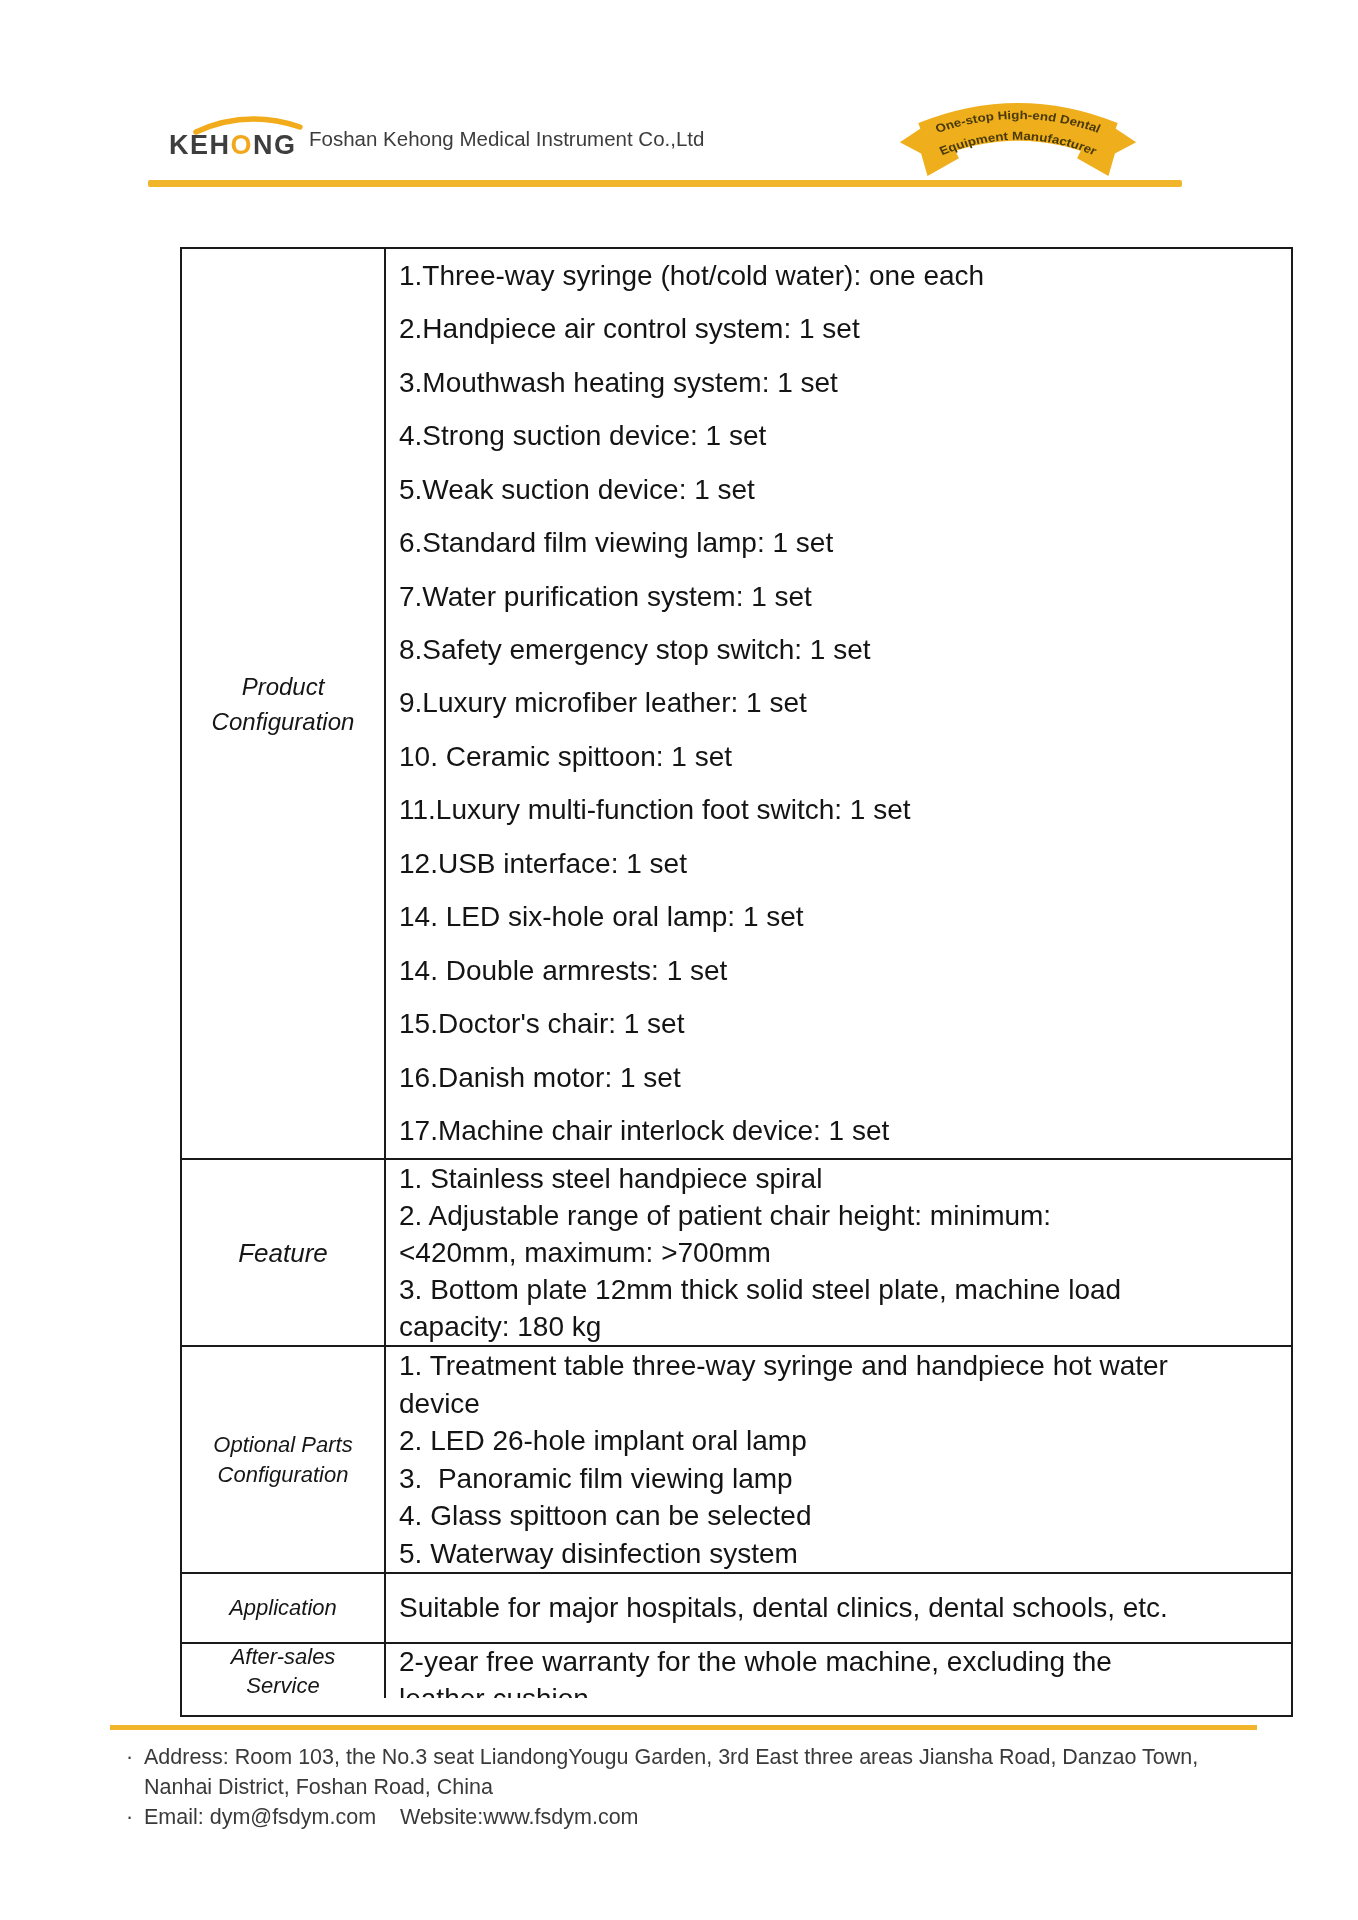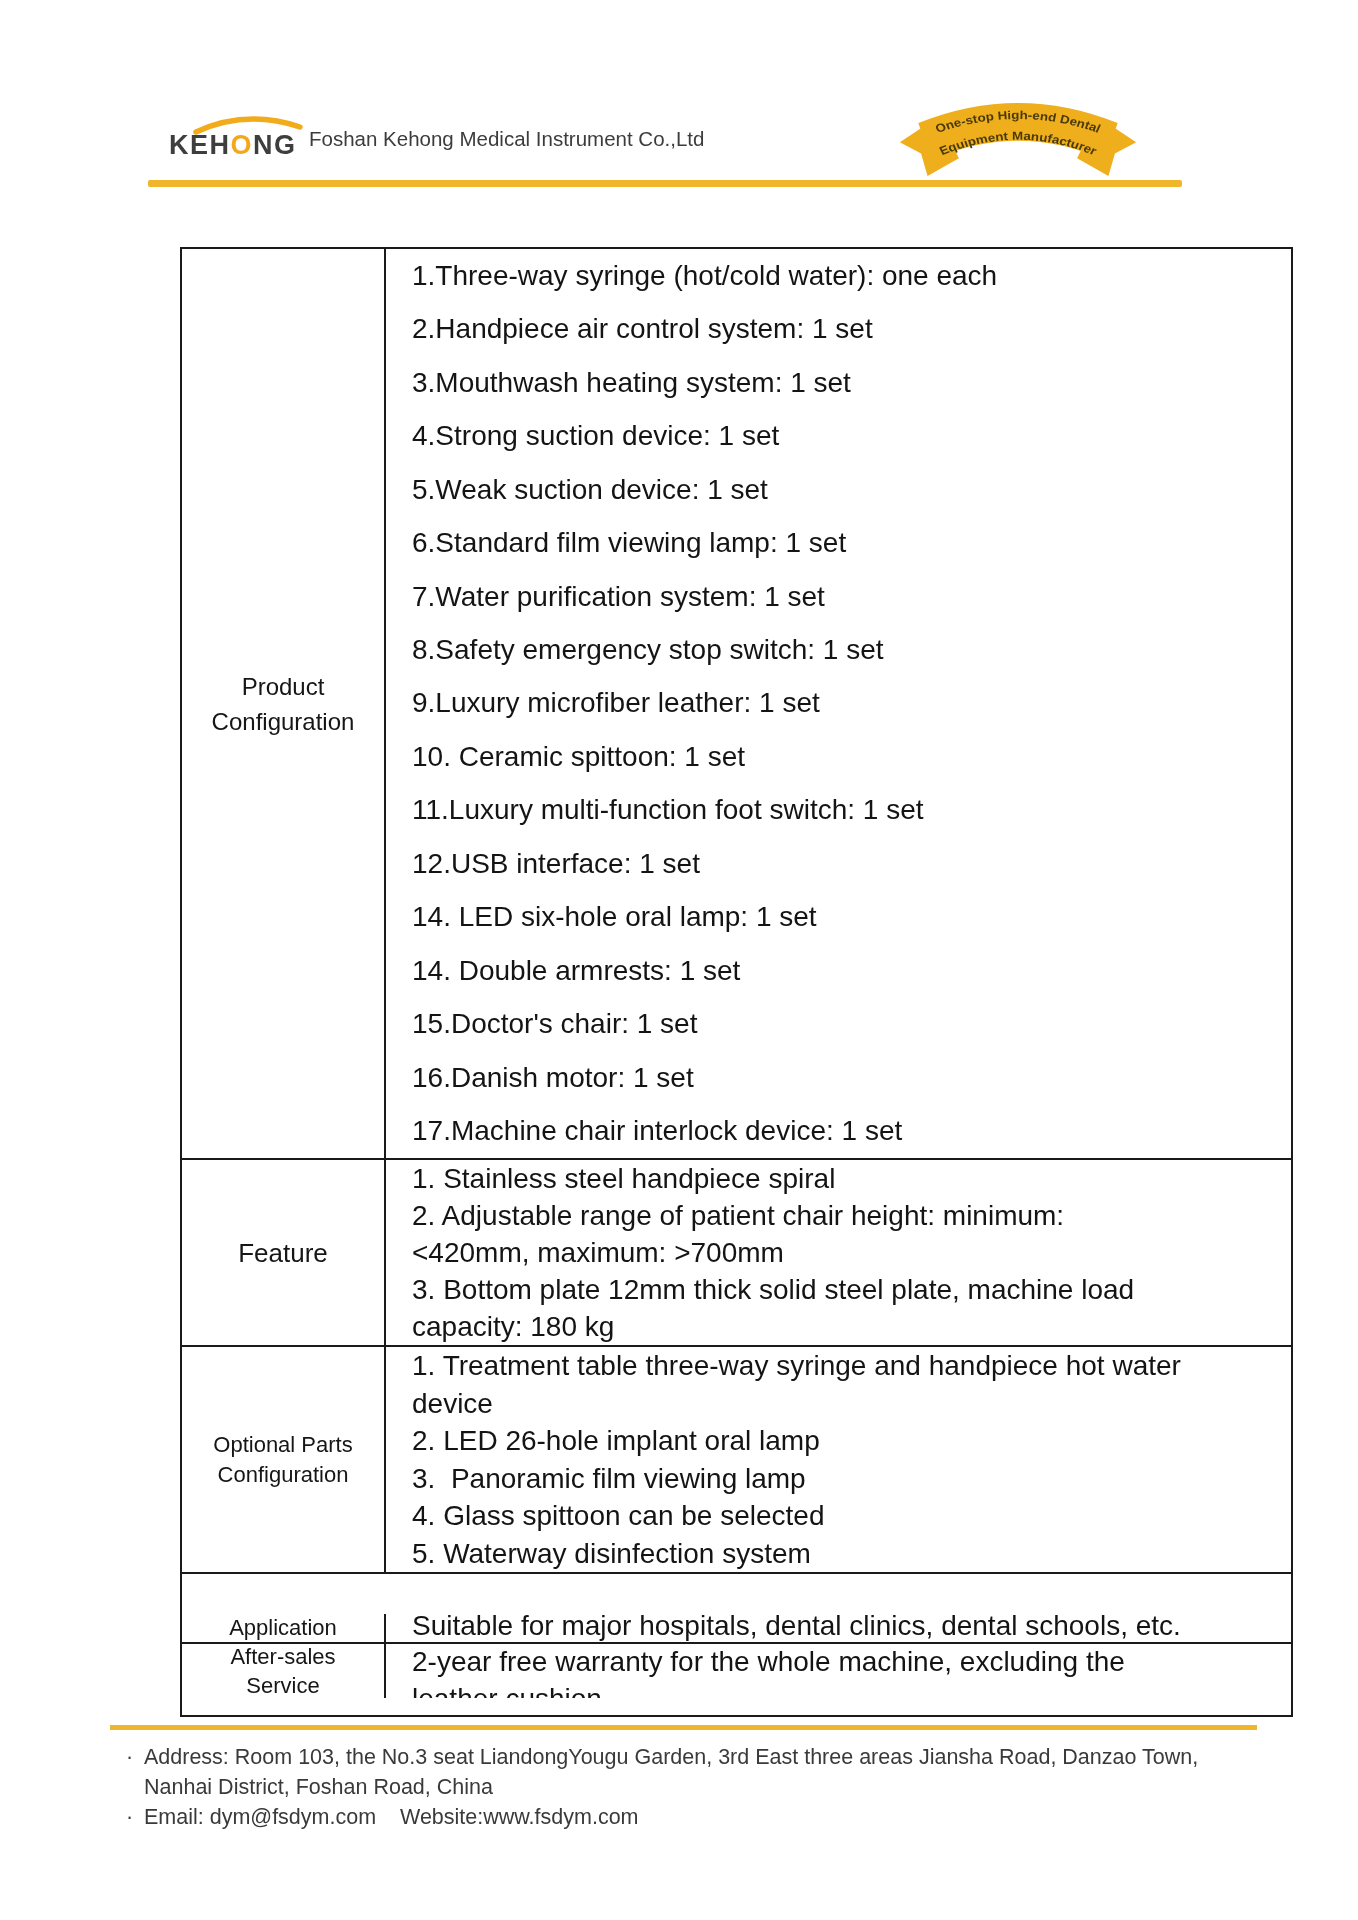--- a/index.html
+++ b/index.html
@@ -27,33 +27,33 @@
   
   .spec-table {
     position:absolute; left:180px; top:247px; width:1113px; height:1470px;
     border:2px solid #1A1A1A;
   }
   .t-row { display:flex; width:100%; }
   .t-row + .t-row { border-top:2px solid #1A1A1A; }
   .row-cfg  { height:909px; }
   .row-feat { height:187px; }
   .row-opt  { height:227px; }
-  .row-app  { height:70px;align-items:flex-end;  }
+  .row-app  { height:70px;  }
   .row-asv  { height:56px;  }
   .label-cell {
     width:204px; border-right:2px solid #1A1A1A; flex-shrink:0;
     display:flex; flex-direction:column; align-items:center; justify-content:center;
-    text-align:center; color:#161616;
+    text-align:center; color:#161616;font-style:italic;
   }
   .label-cfg  { font-size:24px; line-height:35px; }
   .label-feat { font-size:26px; line-height:32px; }
   .label-opt  { font-size:22px; line-height:30px; }
   .label-app  { font-size:22px; line-height:28px; }
   .label-asv  { font-size:22px; line-height:29px; }
-  .content-cell { flex:1 1 auto; padding-left:26px; overflow:hidden; }
+  .content-cell { flex:1 1 auto; padding-left:13px; overflow:hidden; }
   .cfg-item {
     height:53.47px; display:flex; align-items:center;
     font-size:28px; white-space:pre; color:#141414;
   }
   .line28 { font-size:28px; white-space:pre; color:#141414; }
   .lh-feat { line-height:37px; }
   .lh-opt  { line-height:37.5px; }
   .lh-asv  { line-height:36.5px; }
   .content-center { display:flex; align-items:center; height:100%; }
   

